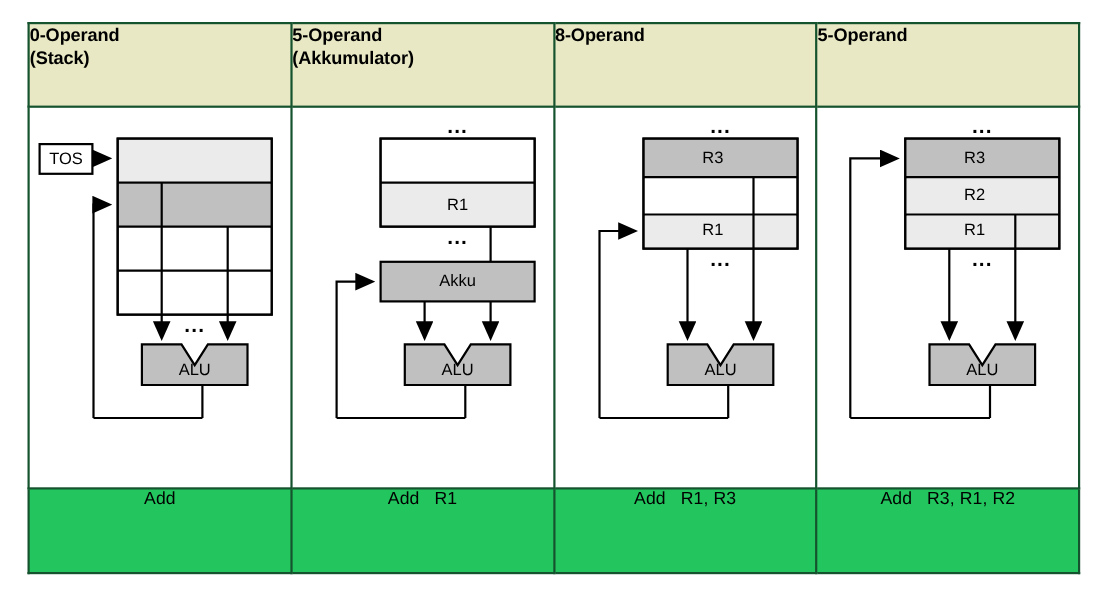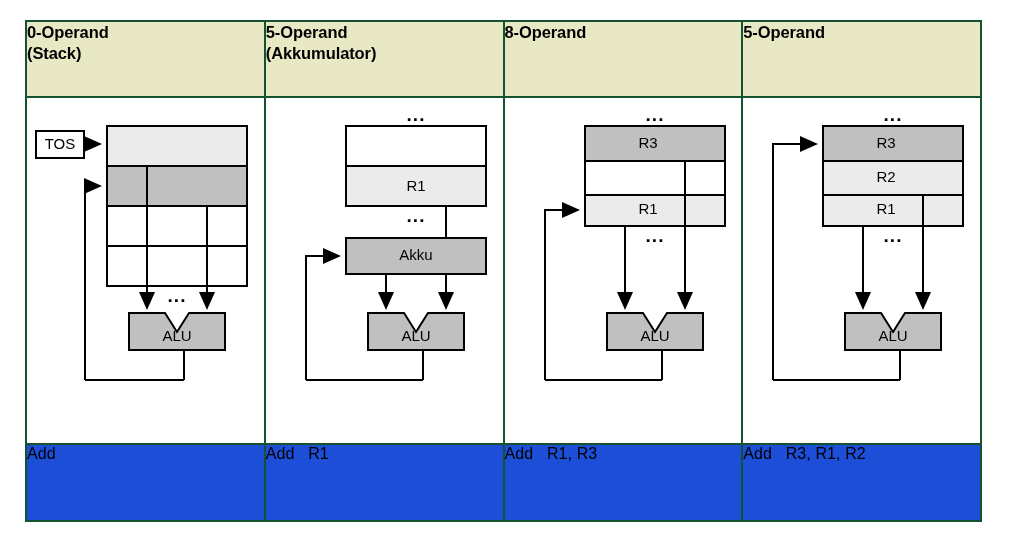--- a/index.html
+++ b/index.html
@@ -55,24 +55,25 @@
     background: #ffffff;
     height: 345px;
     vertical-align: top;
   }
   .diagram-holder {
     width: 100%;
     height: 345px;
     position: relative;
   }
   td.instr-cell {
-    background: #1d4ed8;
+    background: #22c55e;
     height: 75px;
     vertical-align: middle;
     padding-left: 14px;
+    text-align: center;
   }
   .instr-text {
     font-size: 16px;
     color: #000000;
     white-space: pre;
     letter-spacing: 0.1px;
   }
   svg { display: block; }
   .bx-stroke { stroke: #000000; stroke-width: 2; }
   text.lbl {

